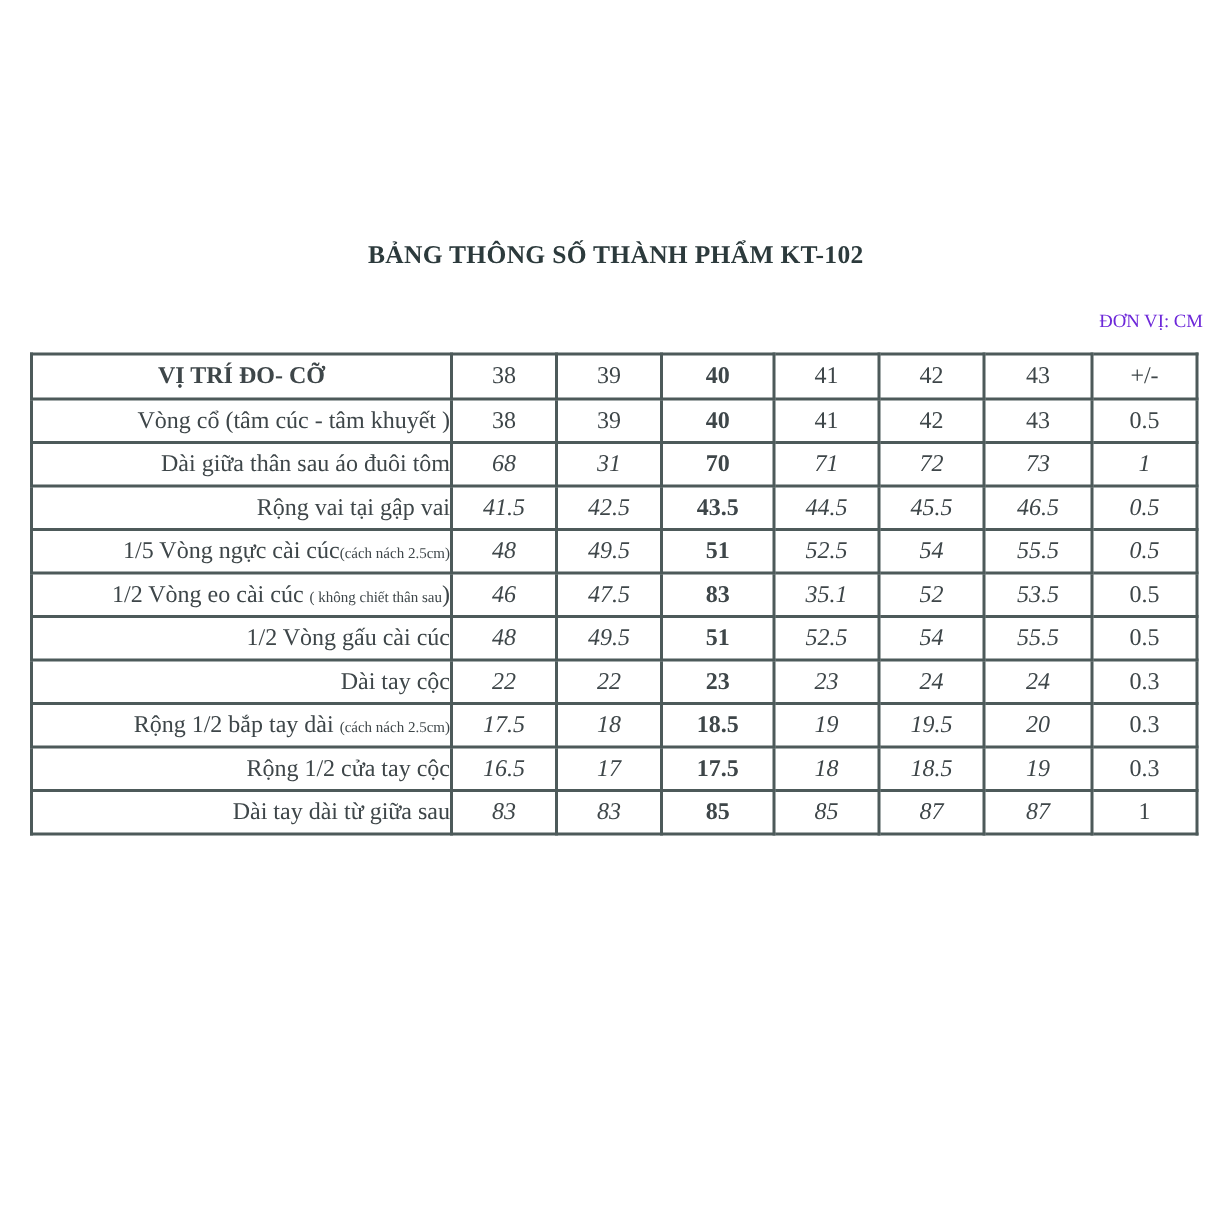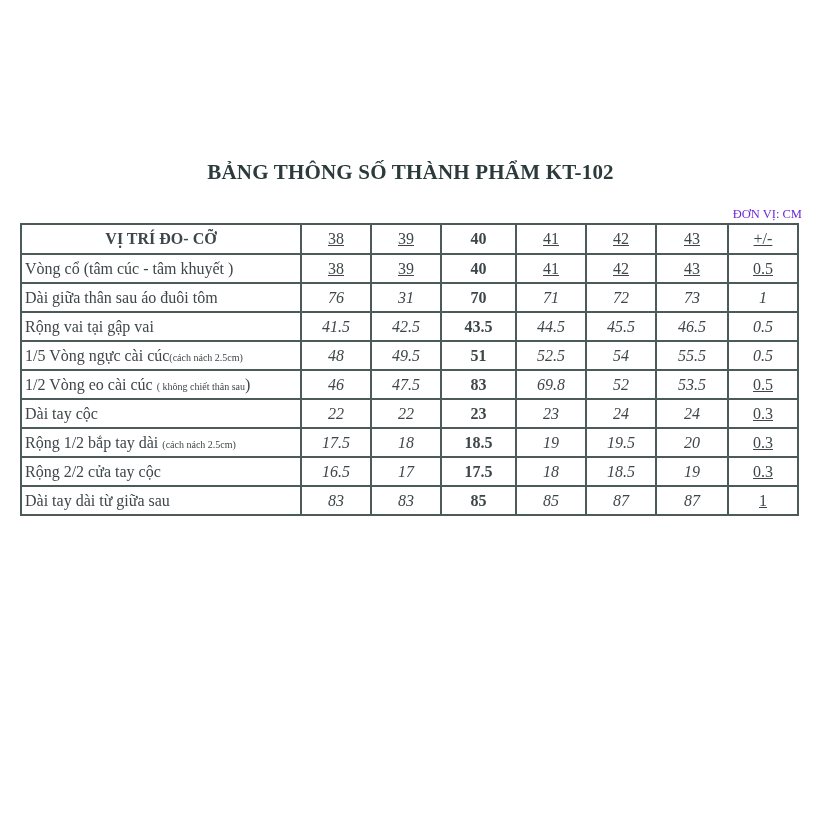--- a/index.html
+++ b/index.html
@@ -2,38 +2,38 @@
 <html><head>
   <meta charset="utf-8">
   <style>
     html, body { margin: 0; padding: 0; }
     body {
       width: 821px; height: 821px; background: #ffffff; position: relative; overflow: hidden;
       font-family: "Liberation Serif", "DejaVu Serif", serif; color: #3a4447;
     }
     .title {
       position: absolute; left: 0; width: 821px; top: 160px; text-align: center;
-      font-weight: bold; font-size: 21px; color: #2c3a3c; letter-spacing: 0.2px;
+      font-weight: bold; font-size: 17px; color: #2c3a3c; letter-spacing: 0.2px;
     }
     .unit {
       position: absolute; right: 19px; top: 207px; font-size: 12.5px; color: #6d28d9;
     }
     table.spec {
-      position: absolute; left: 20px; top: 223px; border-collapse: collapse;
+      position: absolute; left: 20px; top: 235px; border-collapse: collapse;
       width: 777px; table-layout: fixed;
     }
     table.spec td {
       border: 2px solid #4d5a5a; height: 27px; padding: 0; font-size: 16px; color: #3e4649;
       text-align: center; vertical-align: middle;
     }
-    table.spec td.label { text-align: left; padding-left: 3px; white-space: nowrap; }
+    table.spec td.label { text-align: right; padding-left: 3px; white-space: nowrap; }
     table.spec tr.head td { height: 28px; }
     table.spec tr.head td.label { text-align: center; font-weight: bold; padding-left: 0; }
     td.val { font-style: italic; }
-    td.up { font-style: normal; text-decoration: underline; }
+    td.up { font-style: normal; }
     td.bold { font-weight: bold; font-style: normal; color: #2c3436; }
     .note { font-size: 10px; }
   </style>
 </head>
 <body>
 
 <div class="title">BẢNG THÔNG SỐ THÀNH PHẨM KT-102</div>
 <div class="unit">ĐƠN VỊ: CM</div>
 
 <table class="spec">
@@ -63,21 +63,21 @@
         <td class="up">38</td>
         <td class="up">39</td>
         <td class="bold">40</td>
         <td class="up">41</td>
         <td class="up">42</td>
         <td class="up">43</td>
         <td class="up">0.5</td>
       </tr>
       <tr>
         <td class="label"><span>Dài giữa thân sau áo  đuôi tôm</span><span class="note"></span><span></span></td>
-        <td class="val">76</td>
+        <td class="val">68</td>
         <td class="val">31</td>
         <td class="bold">70</td>
         <td class="val">71</td>
         <td class="val">72</td>
         <td class="val">73</td>
         <td class="val">1</td>
       </tr>
       <tr>
         <td class="label"><span>Rộng vai tại gập vai</span><span class="note"></span><span></span></td>
         <td class="val">41.5</td>
@@ -96,23 +96,33 @@
         <td class="val">52.5</td>
         <td class="val">54</td>
         <td class="val">55.5</td>
         <td class="val">0.5</td>
       </tr>
       <tr>
         <td class="label"><span>1/2 Vòng eo cài cúc </span><span class="note">( không chiết thân sau</span><span>)</span></td>
         <td class="val">46</td>
         <td class="val">47.5</td>
         <td class="bold">83</td>
-        <td class="val">69.8</td>
+        <td class="val">35.1</td>
         <td class="val">52</td>
         <td class="val">53.5</td>
+        <td class="up">0.5</td>
+      </tr>
+      <tr>
+        <td class="label"><span>1/2 Vòng gấu cài cúc</span><span class="note"></span><span></span></td>
+        <td class="val">48</td>
+        <td class="val">49.5</td>
+        <td class="bold">51</td>
+        <td class="val">52.5</td>
+        <td class="val">54</td>
+        <td class="val">55.5</td>
         <td class="up">0.5</td>
       </tr>
       <tr>
         <td class="label"><span>Dài tay cộc</span><span class="note"></span><span></span></td>
         <td class="val">22</td>
         <td class="val">22</td>
         <td class="bold">23</td>
         <td class="val">23</td>
         <td class="val">24</td>
         <td class="val">24</td>
@@ -122,21 +132,21 @@
         <td class="label"><span>Rộng 1/2 bắp tay dài </span><span class="note">(cách nách 2.5cm)</span><span></span></td>
         <td class="val">17.5</td>
         <td class="val">18</td>
         <td class="bold">18.5</td>
         <td class="val">19</td>
         <td class="val">19.5</td>
         <td class="val">20</td>
         <td class="up">0.3</td>
       </tr>
       <tr>
-        <td class="label"><span>Rộng 2/2 cửa tay cộc</span><span class="note"></span><span></span></td>
+        <td class="label"><span>Rộng 1/2 cửa tay cộc</span><span class="note"></span><span></span></td>
         <td class="val">16.5</td>
         <td class="val">17</td>
         <td class="bold">17.5</td>
         <td class="val">18</td>
         <td class="val">18.5</td>
         <td class="val">19</td>
         <td class="up">0.3</td>
       </tr>
       <tr>
         <td class="label"><span>Dài tay dài từ giữa sau</span><span class="note"></span><span></span></td>

